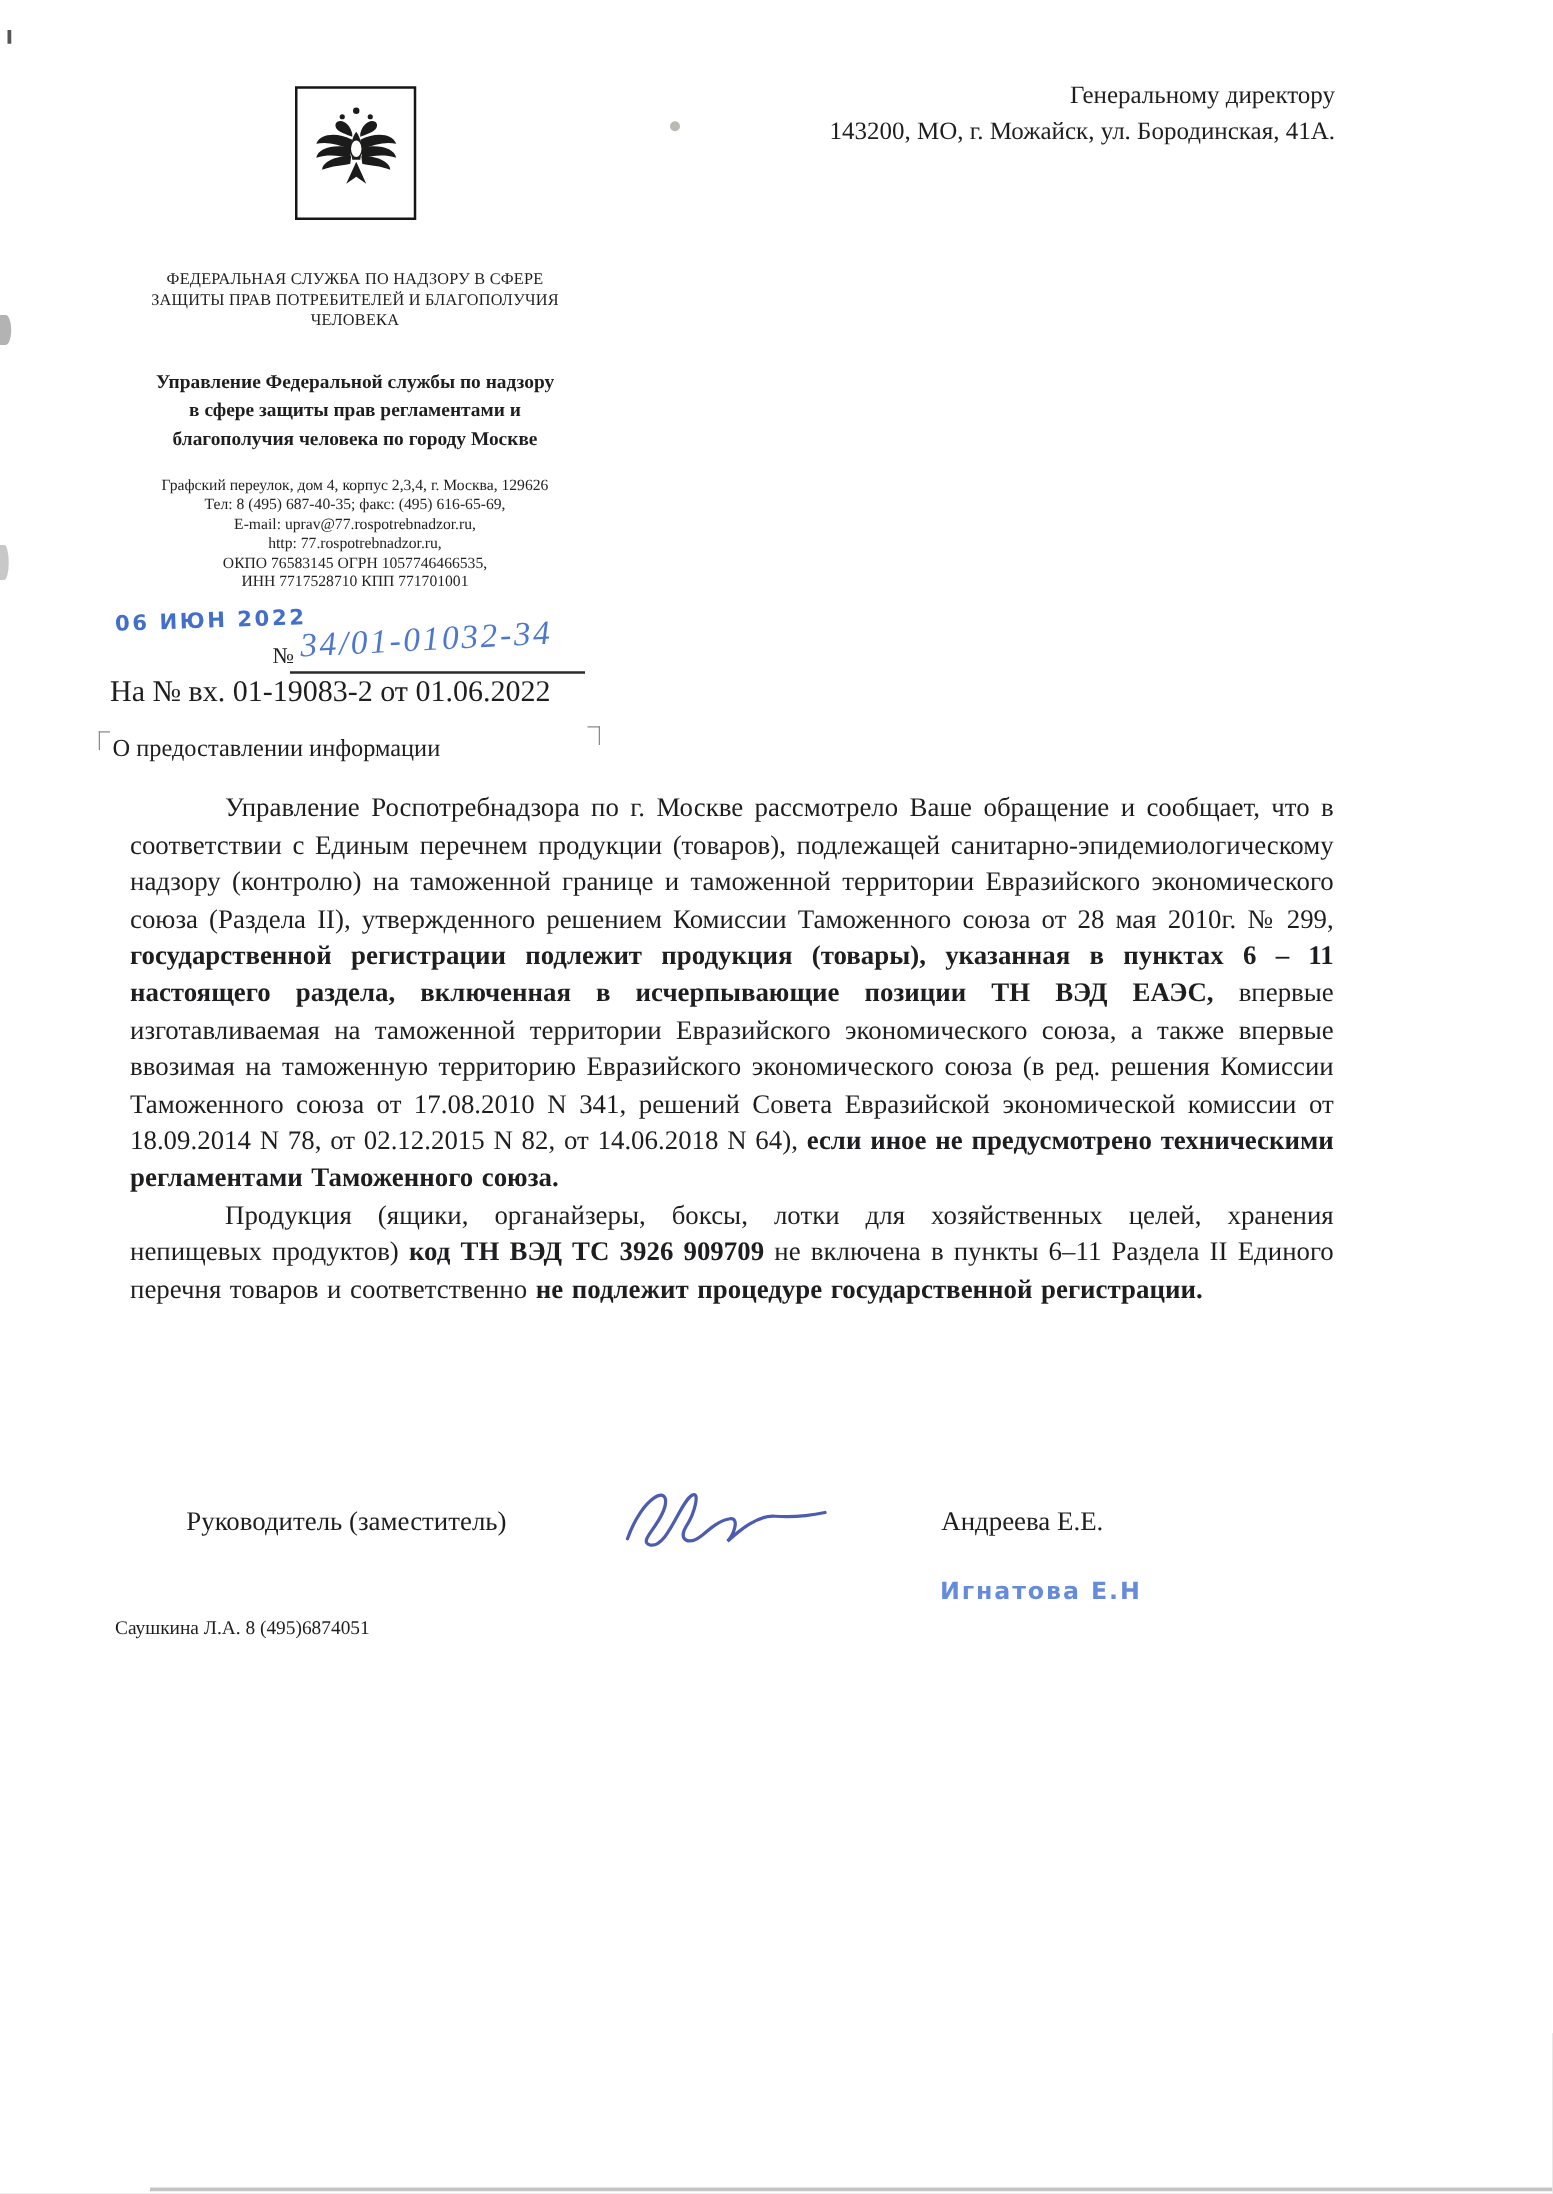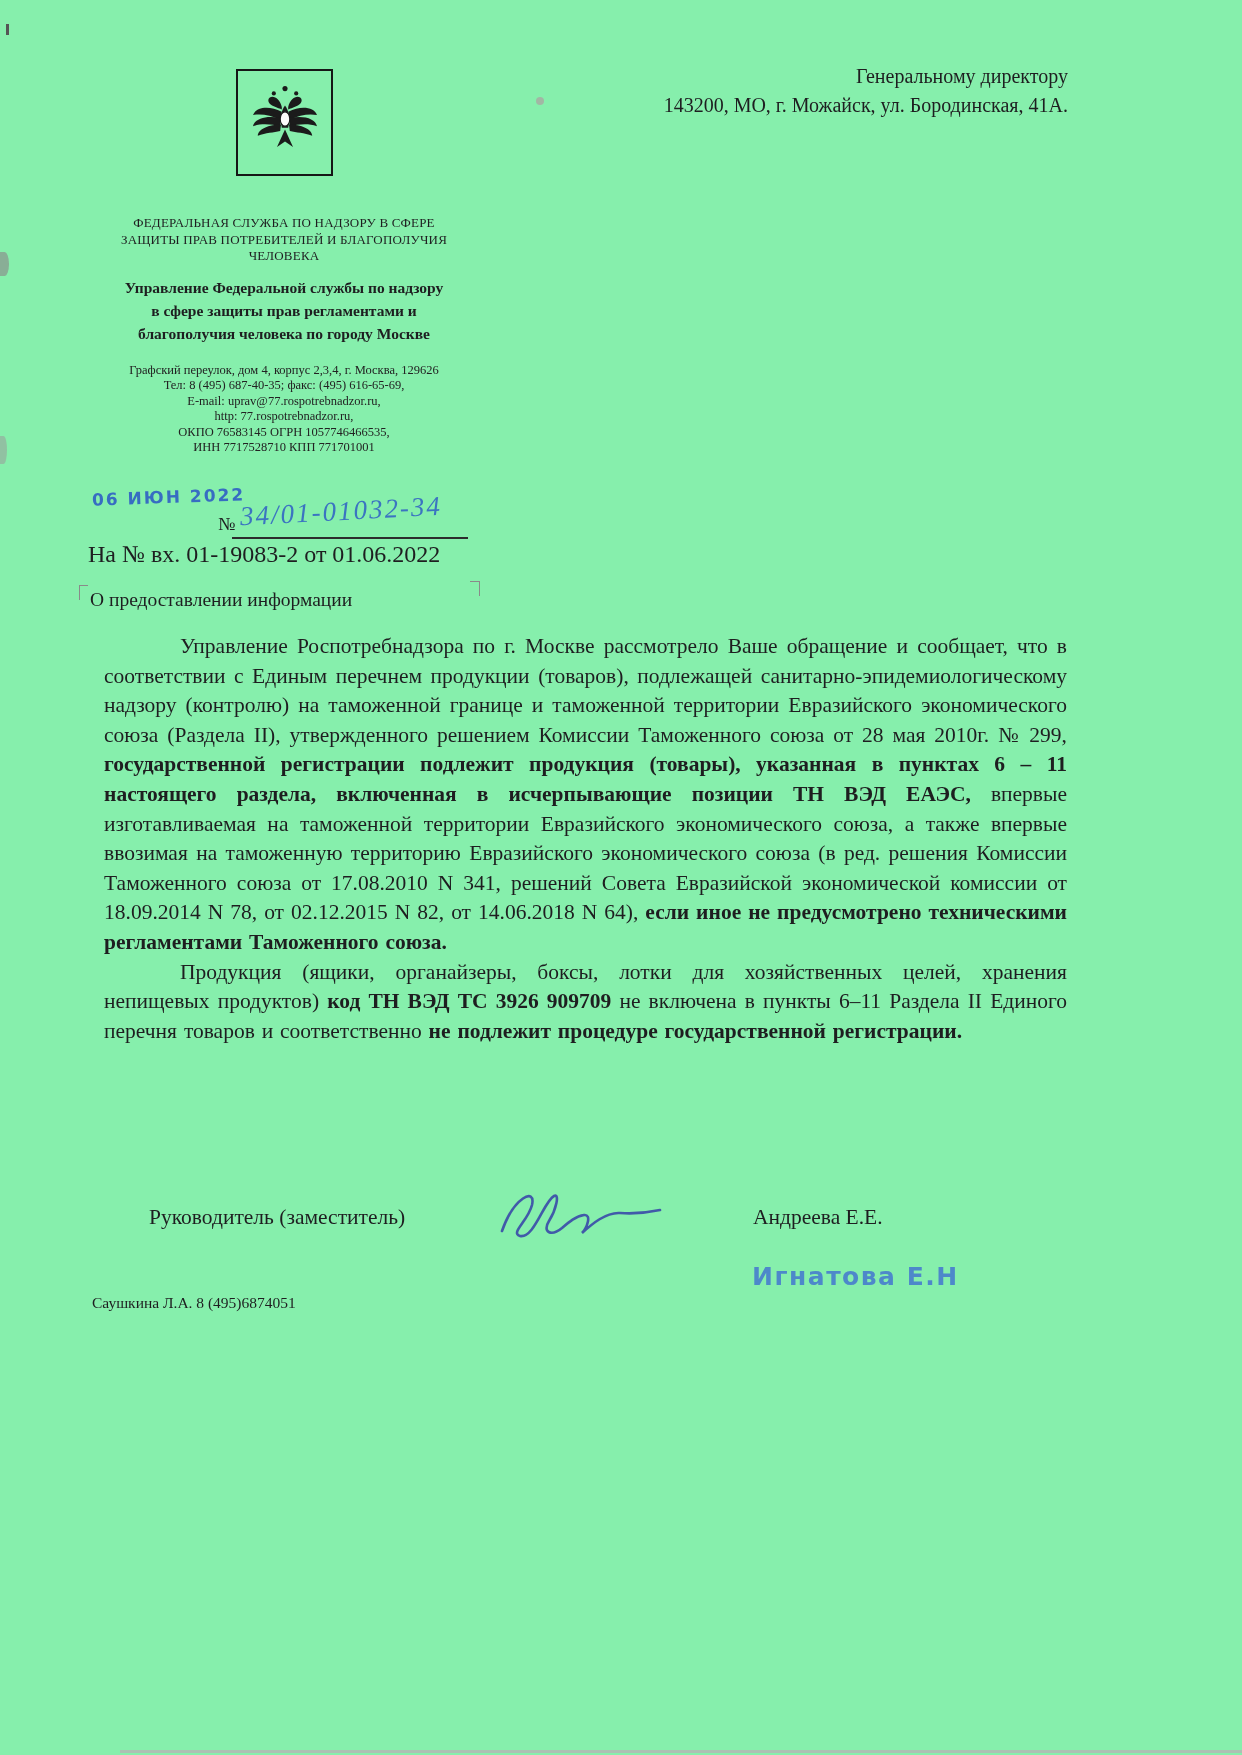--- a/index.html
+++ b/index.html
@@ -3,39 +3,39 @@
 <meta charset="utf-8">
 <style>
   * { margin:0; padding:0; box-sizing:border-box; }
   html,body { background:#d8d8d8; }
   body {
     width:1242px; height:1755px;
     font-family:"Liberation Serif","DejaVu Serif",serif;
   }
   .page {
     position:relative; width:1242px; height:1755px;
-    background:#86efac; color:#1e1e20; overflow:hidden;
+    background:#ffffff; color:#1e1e20; overflow:hidden;
   }
 
   
   .emblem-box {
     position:absolute; left:236px; top:69px; width:97px; height:107px;
     border:2px solid #161616; display:flex; align-items:center; justify-content:center;
   }
 
   
   .recipient {
     position:absolute; top:62px; left:560px; width:508px;
     text-align:right; font-size:20px; line-height:28.5px;
   }
 
   
   .sender { position:absolute; left:78px; top:215px; width:412px; text-align:center; }
   .agency-caps { font-size:13px; line-height:16.5px; letter-spacing:.2px; }
-  .dept { font-weight:bold; font-size:15.5px; line-height:23px; margin-top:11px; }
+  .dept { font-weight:bold; font-size:15.5px; line-height:23px; margin-top:29px; }
   .addr { font-size:12.5px; line-height:15.5px; margin-top:18px; color:#222; }
 
   
   .date-stamp {
     position:absolute; left:92px; top:487px;
     color:#2f5fc5; font-family:"DejaVu Sans","Liberation Sans",sans-serif;
     font-weight:bold; font-size:17px; letter-spacing:2px;
     transform:rotate(-2deg); opacity:.9;
   }
   .no-label { position:absolute; left:218px; top:514px; font-size:18px; }
@@ -59,21 +59,21 @@
   .body-text p { text-indent:76px; }
   .seg-b { font-weight:bold; }
 
   
   .sig-position { position:absolute; left:149px; top:1205px; font-size:21.5px; }
   .sig-svg { position:absolute; left:492px; top:1183px; }
   .sig-name { position:absolute; left:753px; top:1205px; font-size:21.5px; }
   .sig-stamp {
     position:absolute; left:752px; top:1262px;
     color:#3f6fd2; font-family:"DejaVu Sans","Liberation Sans",sans-serif;
-    font-weight:bold; font-size:25px; letter-spacing:1.5px;
+    font-weight:bold; font-size:19px; letter-spacing:1.5px;
     opacity:.8; filter:blur(.3px);
   }
   .executor { position:absolute; left:92px; top:1294px; font-size:15.5px; }
 
   
   .artifact { position:absolute; pointer-events:none; }
   .a1 { left:6px;  top:24px;  width:3px;  height:11px; background:#555; }
   .a2 { left:0;    top:252px; width:9px;  height:24px; background:#8a8a8a; border-radius:0 50% 50% 0; opacity:.65; }
   .a3 { left:0;    top:436px; width:7px;  height:28px; background:#9a9a9a; border-radius:0 50% 50% 0; opacity:.55; }
   .a4 { left:536px; top:97px; width:8px;  height:8px;  background:#a9a9a2; border-radius:50%; opacity:.8; }

